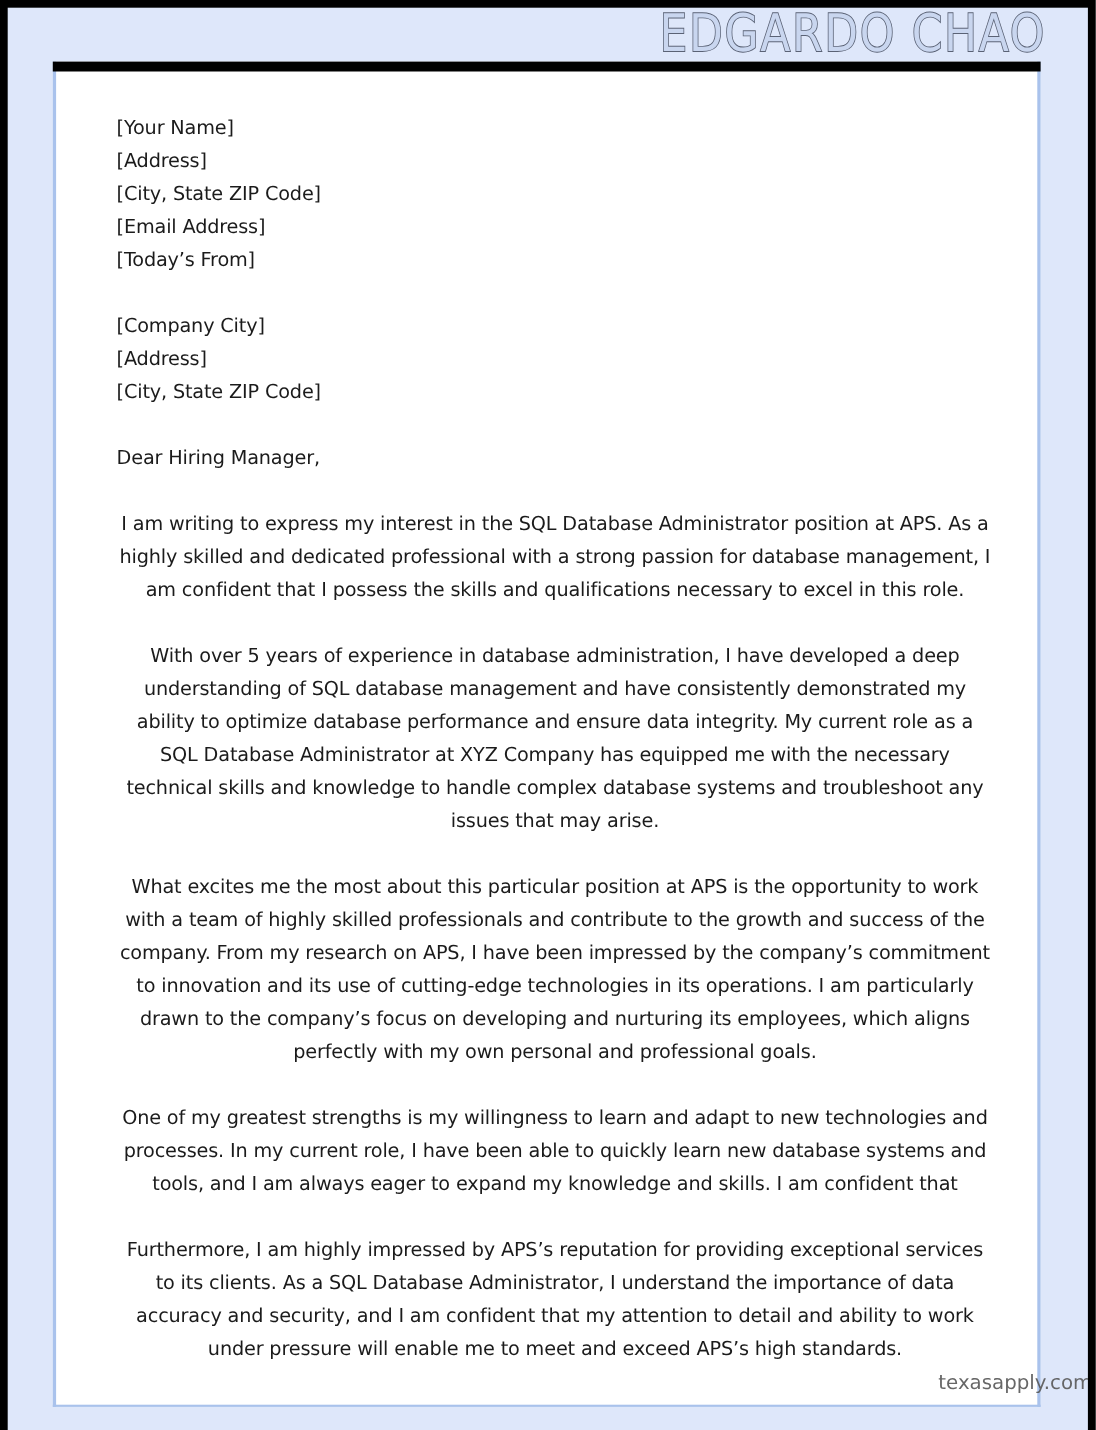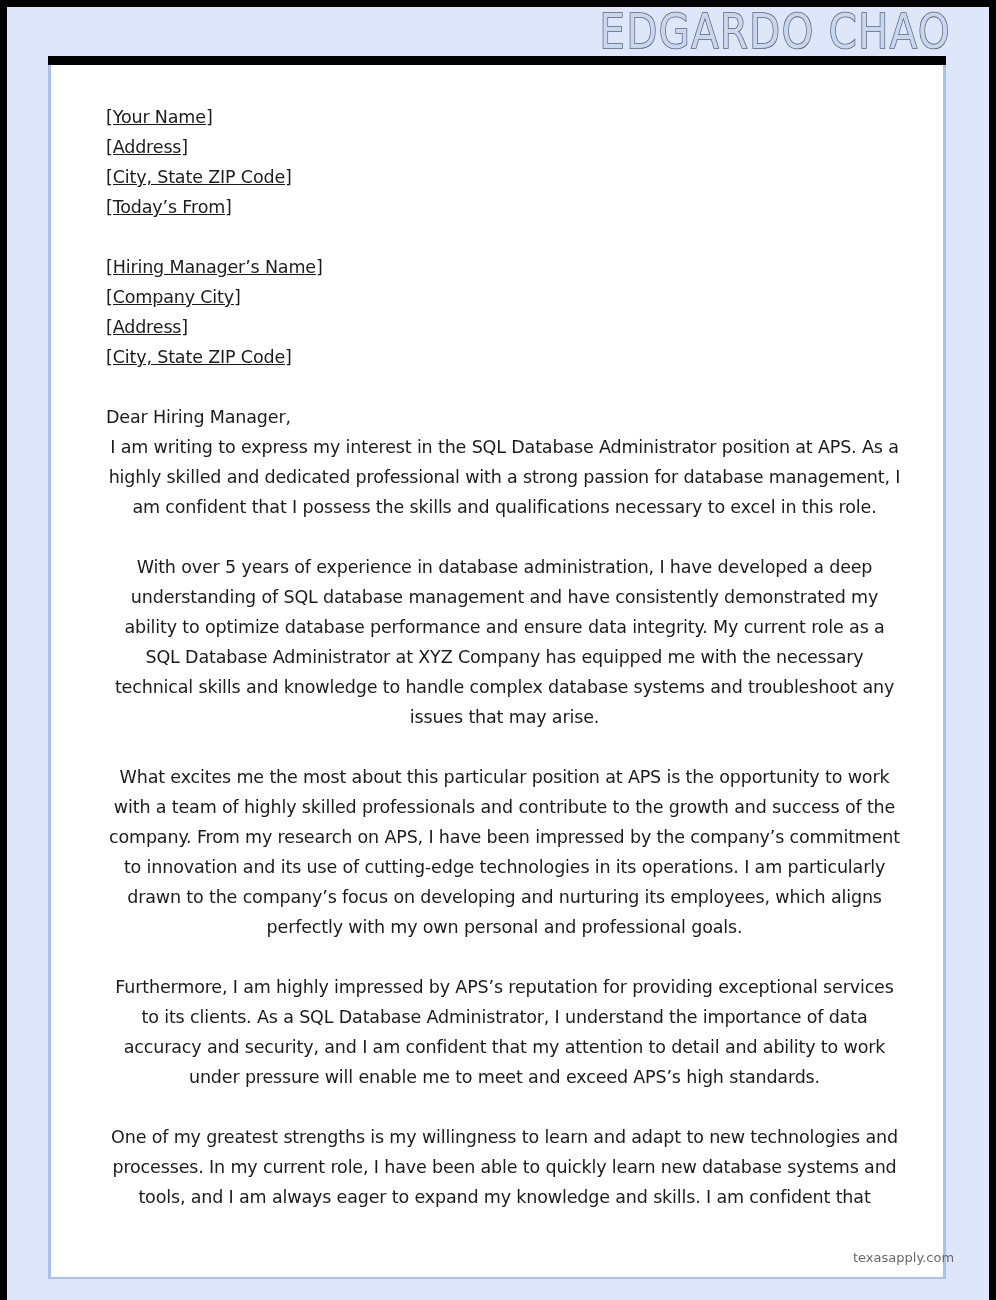--- a/index.html
+++ b/index.html
@@ -87,34 +87,34 @@
     left: 99px;
     top: 95px;
     width: 797px;
     font-family: "DejaVu Sans", sans-serif;
     font-size: 17.5px;
     line-height: 30px;
     color: #1b1b1b;
     letter-spacing: -0.15px;
   }
 
-  .addr-block { margin-bottom: 30px; text-decoration: underline; }
+  .addr-block { margin-bottom: 30px; }
   .addr-line { white-space: nowrap; }
 
-  .salutation { }
+  .salutation { margin-bottom: 30px; }
 
   .body-para { margin-bottom: 30px; text-align: center; }
 
   
   .watermark {
     position: absolute;
     left: 846px;
     top: 1243px;
     font-family: "DejaVu Sans", sans-serif;
-    font-size: 13px;
+    font-size: 18px;
     line-height: 16px;
     color: #5b5b5b;
     white-space: nowrap;
     opacity: 0.92;
   }
 </style>
 </head>
 <body>
 
 <div class="page-frame">
@@ -127,36 +127,36 @@
     <div class="letter-card">
       <div class="card-topbar"></div>
     </div>
 
     <div class="letter-body">
 
       <div class="addr-block">
         <div class="addr-line">[Your Name]</div>
         <div class="addr-line">[Address]</div>
         <div class="addr-line">[City, State ZIP Code]</div>
+        <div class="addr-line">[Email Address]</div>
         <div class="addr-line">[Today’s From]</div>
       </div>
 
       <div class="addr-block">
-        <div class="addr-line">[Hiring Manager’s Name]</div>
         <div class="addr-line">[Company City]</div>
         <div class="addr-line">[Address]</div>
         <div class="addr-line">[City, State ZIP Code]</div>
       </div>
 
       <div class="salutation">Dear Hiring Manager,</div>
 
       <p class="body-para">I am writing to express my interest in the SQL Database Administrator position at APS. As a highly skilled and dedicated professional with a strong passion for database management, I am confident that I possess the skills and qualifications necessary to excel in this role.</p>
       <p class="body-para">With over 5 years of experience in database administration, I have developed a deep understanding of SQL database management and have consistently demonstrated my ability to optimize database performance and ensure data integrity. My current role as a SQL Database Administrator at XYZ Company has equipped me with the necessary technical skills and knowledge to handle complex database systems and troubleshoot any issues that may arise.</p>
       <p class="body-para">What excites me the most about this particular position at APS is the opportunity to work with a team of highly skilled professionals and contribute to the growth and success of the company. From my research on APS, I have been impressed by the company’s commitment to innovation and its use of cutting-edge technologies in its operations. I am particularly drawn to the company’s focus on developing and nurturing its employees, which aligns perfectly with my own personal and professional goals.</p>
+      <p class="body-para">One of my greatest strengths is my willingness to learn and adapt to new technologies and processes. In my current role, I have been able to quickly learn new database systems and tools, and I am always eager to expand my knowledge and skills. I am confident that</p>
       <p class="body-para">Furthermore, I am highly impressed by APS’s reputation for providing exceptional services to its clients. As a SQL Database Administrator, I understand the importance of data accuracy and security, and I am confident that my attention to detail and ability to work under pressure will enable me to meet and exceed APS’s high standards.</p>
-      <p class="body-para">One of my greatest strengths is my willingness to learn and adapt to new technologies and processes. In my current role, I have been able to quickly learn new database systems and tools, and I am always eager to expand my knowledge and skills. I am confident that</p>
 
     </div>
 
     <div class="watermark">texasapply.com</div>
 
   </div>
 </div>
 
 </body></html>

